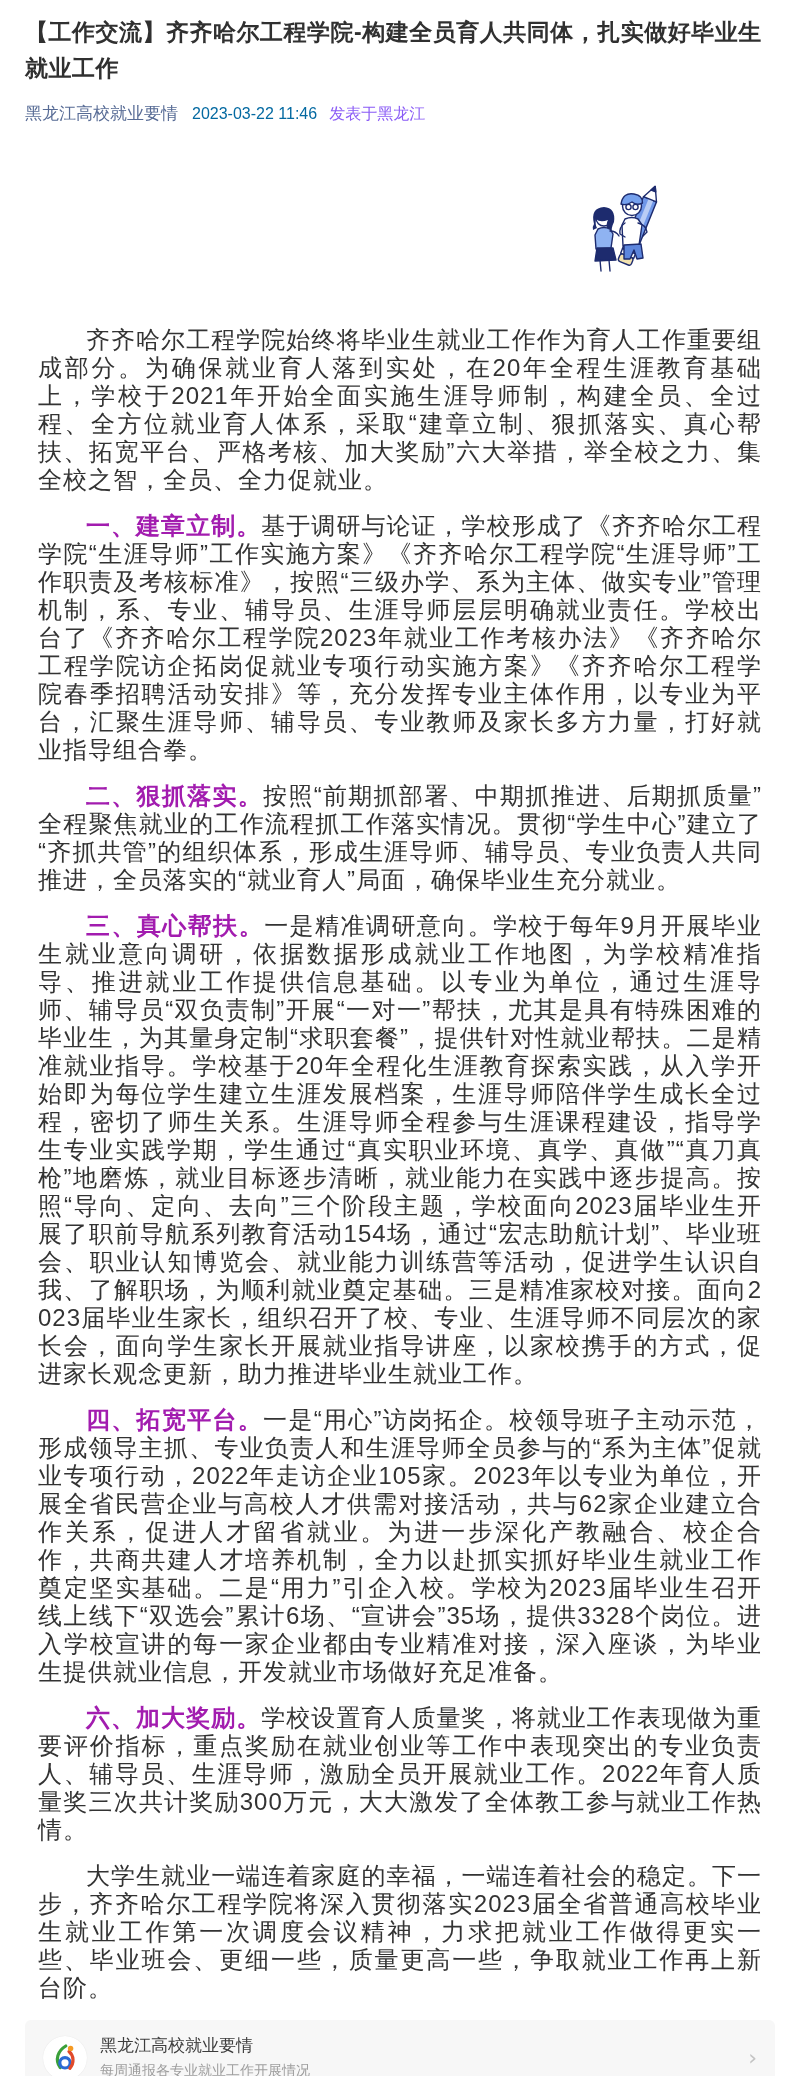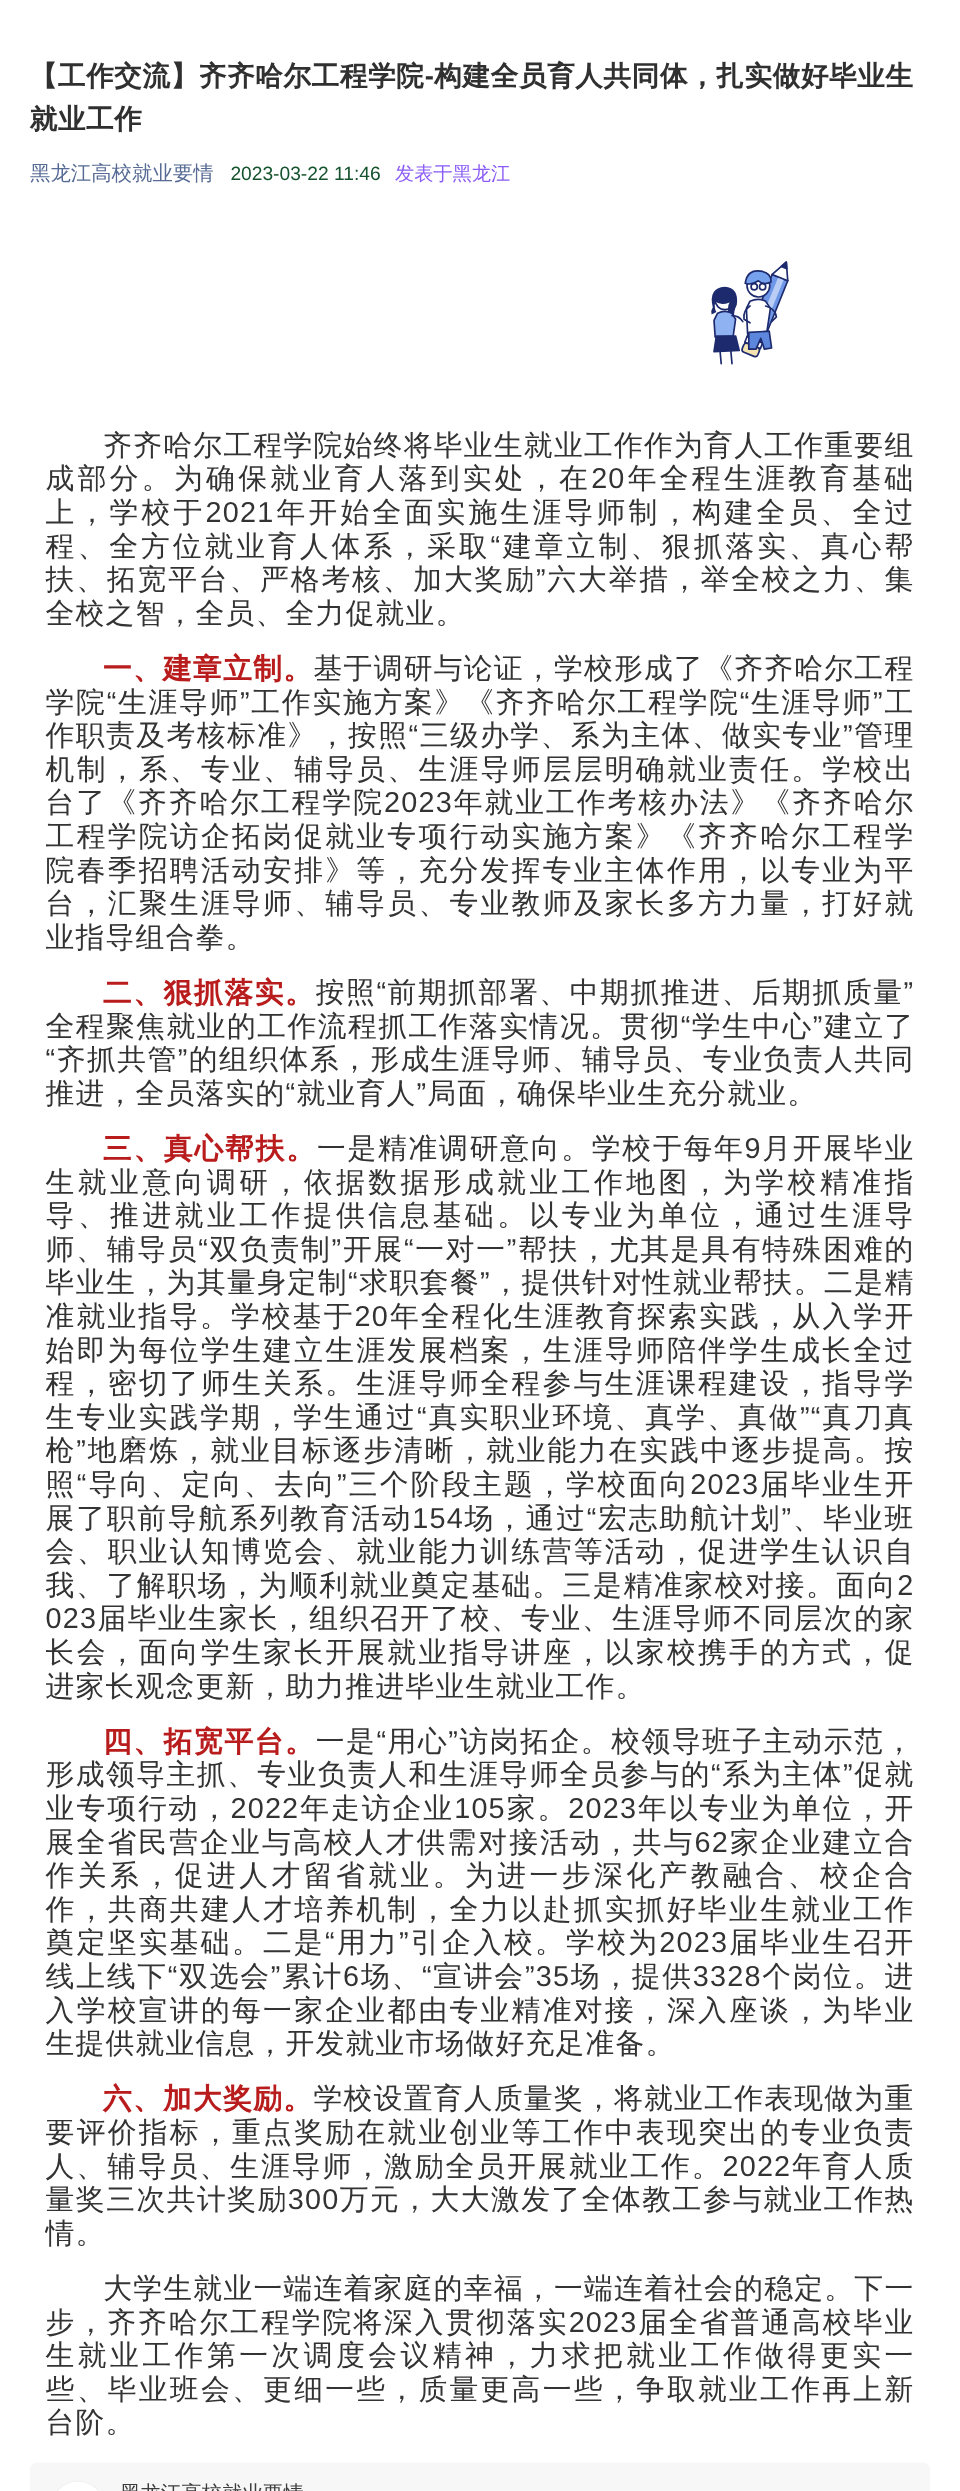--- a/index.html
+++ b/index.html
@@ -1,39 +1,39 @@
 <!DOCTYPE html>
 <html lang="zh"><head>
 <meta charset="utf-8">
 <style>
   html,body{margin:0;padding:0;}
   body{
     width:800px;height:2076px;overflow:hidden;background:#ffffff;
     font-family:"Liberation Sans","DejaVu Sans",sans-serif;
     position:relative;
   }
-  .article{padding:14px 25px 0 25px;margin-top:31px;}
+  .article{padding:14px 25px 0 25px;}
   .article-title{
     font-size:23px;font-weight:bold;color:#303030;line-height:36px;
     letter-spacing:.5px;margin:0;
   }
   .meta-row{margin-top:17px;font-size:16px;line-height:22px;white-space:nowrap;}
   .meta-row .account{color:#576b95;font-size:17px;margin-right:14px;cursor:pointer;}
-  .meta-row .time{color:#14532d;margin-right:12px;}
+  .meta-row .time{color:#0369a1;margin-right:12px;}
   .meta-row .loc{color:#8b5cf6;}
   .illustration-wrap{position:relative;height:100px;margin-top:54px;}
   .illustration-wrap svg{position:absolute;left:555px;top:0;}
   .article-body{margin-top:47px;}
   .article-body p{
     margin:0 13px 18px 13px;
     font-size:24px;line-height:28px;letter-spacing:1px;
     color:#333333;text-align:justify;text-indent:2em;
     word-break:break-all;
   }
-  .article-body p strong{font-weight:bold;color:#b91c1c;}
+  .article-body p strong{font-weight:bold;color:#a21caf;}
   .account-card{
     margin:16px 25px 0 25px;background:#f7f7f7;border-radius:6px;
     display:flex;align-items:center;padding:15px 18px;cursor:pointer;
   }
   .account-card .logo{
     width:44px;height:44px;border-radius:50%;background:#ffffff;
     box-shadow:0 0 1px rgba(0,0,0,.12);
     display:flex;align-items:center;justify-content:center;flex:0 0 auto;
   }
   .account-card .card-texts{margin-left:13px;flex:1 1 auto;min-width:0;}

